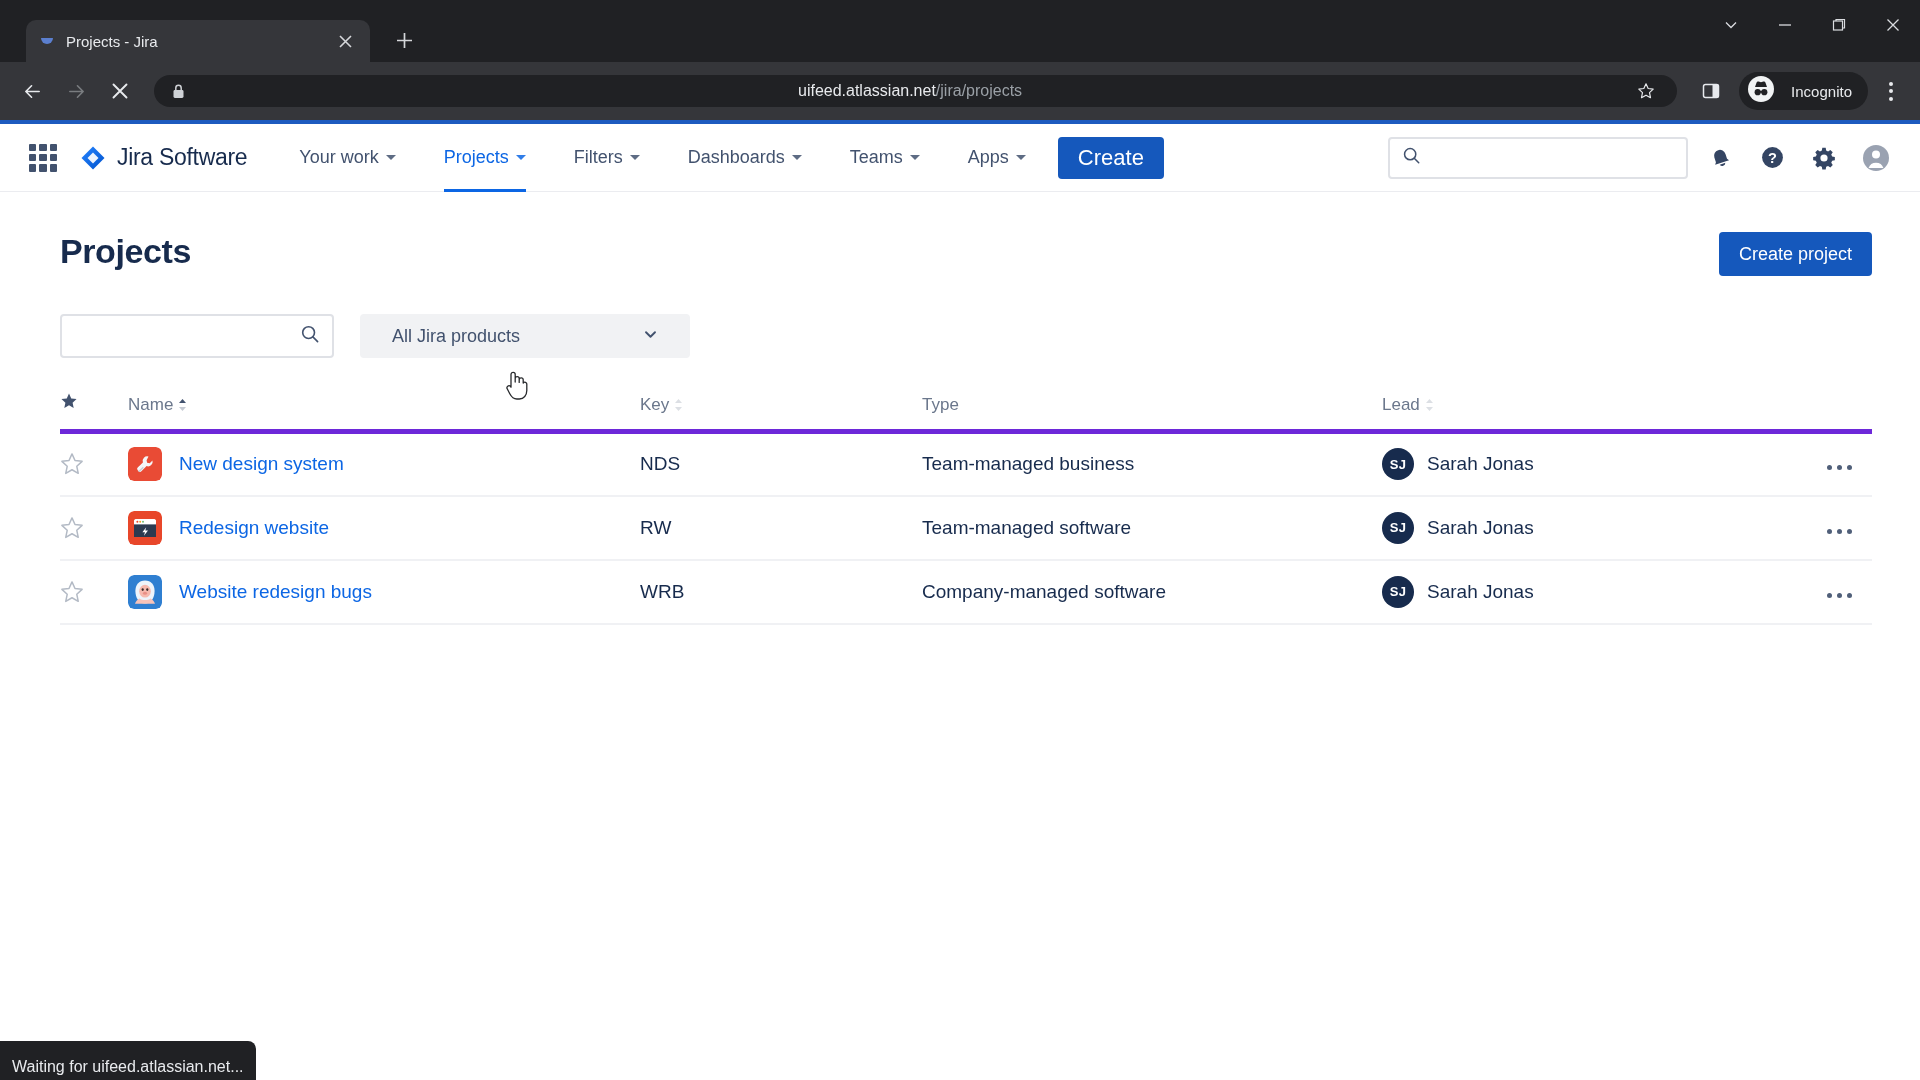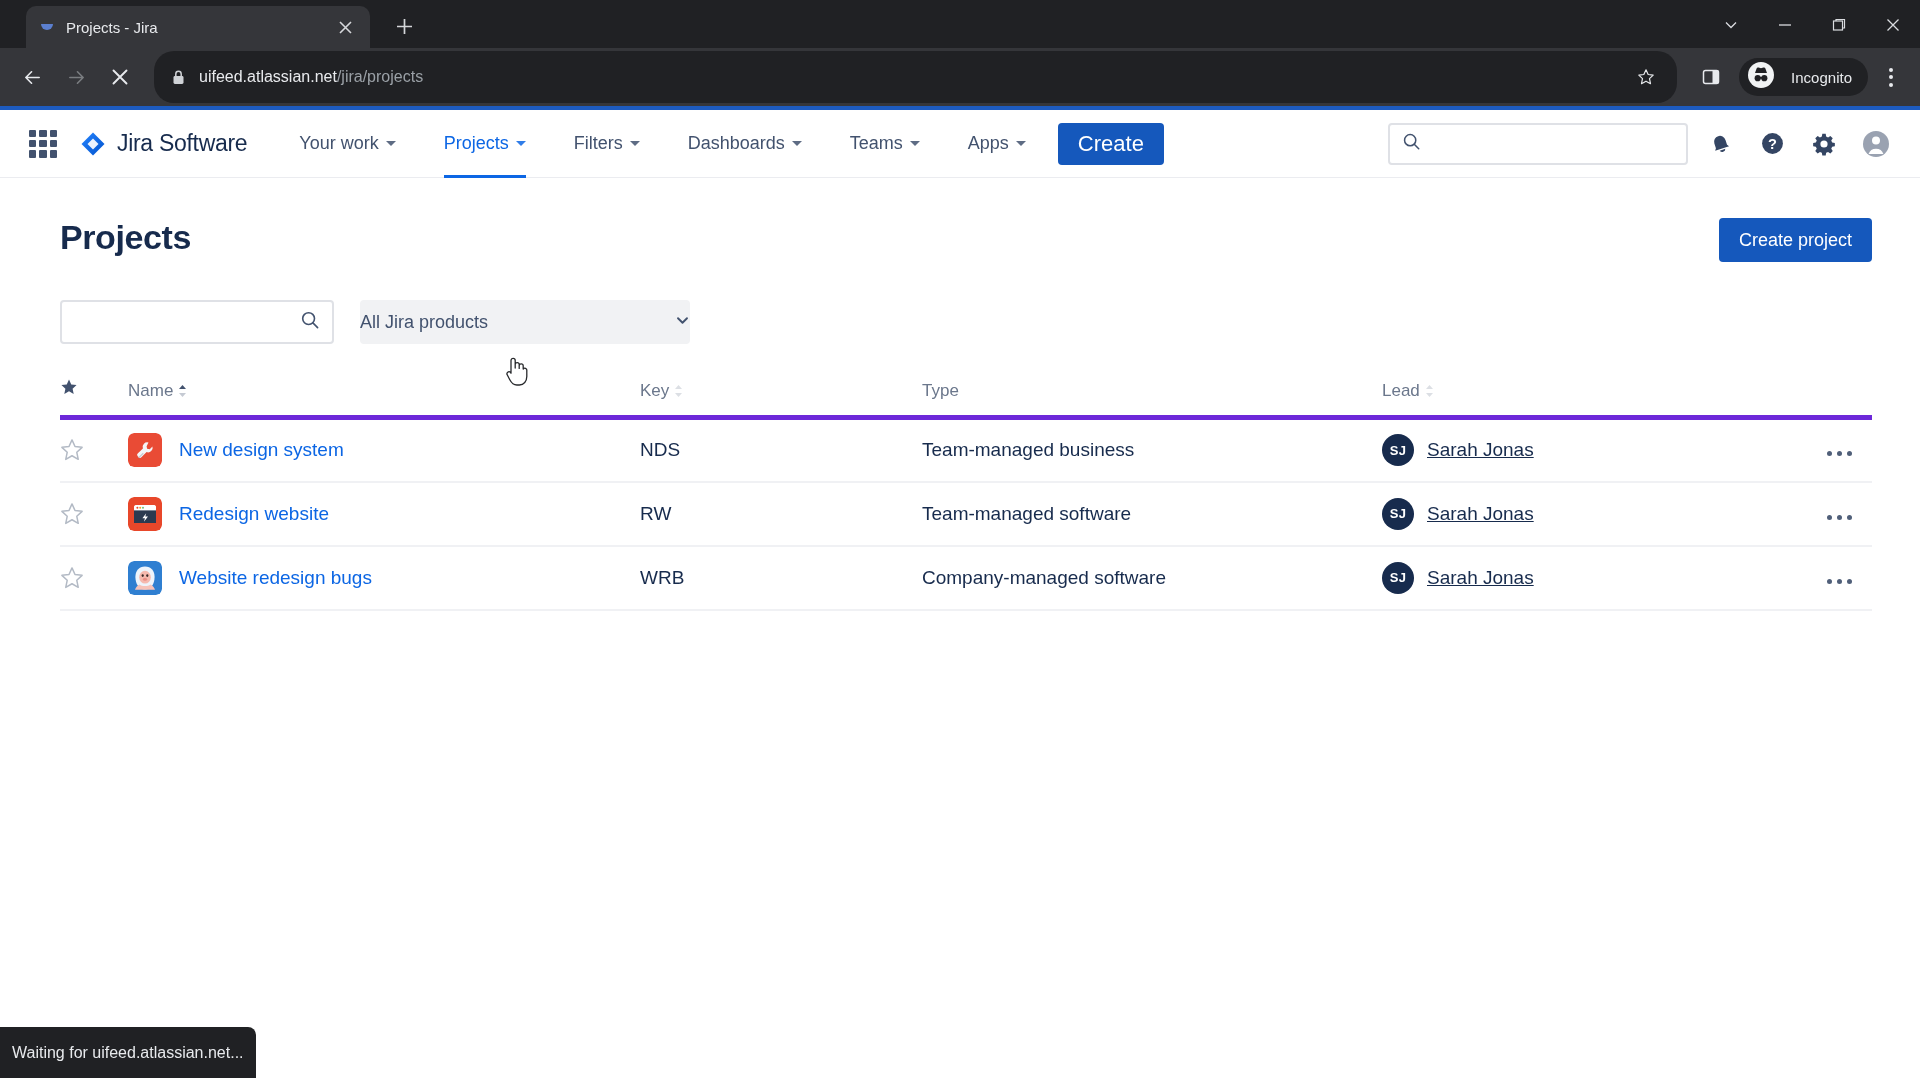--- a/index.html
+++ b/index.html
@@ -8,21 +8,21 @@
     width: 1920px; height: 1080px;
     font-family: "Liberation Sans", sans-serif;
     background: #ffffff;
     overflow: hidden;
   }
 
   
   .browser { width: 1920px; height: 1080px; position: relative; background:#ffffff; }
 
   .tabstrip {
-    height: 48px; background:#202124; display:flex; align-items:flex-end;
+    height: 62px; background:#202124; display:flex; align-items:flex-end;
     position:relative;
   }
   .tab {
     margin-left: 26px; width: 344px; height: 42px; background:#35363a;
     border-radius: 10px 10px 0 0; display:flex; align-items:center;
     padding: 0 12px; position:relative;
   }
   .tab-favicon { width:18px; height:18px; margin-right:10px; flex:none; display:flex; align-items:center; justify-content:center; }
   .tab-title {
     color:#e8eaed; font-size:15px; white-space:nowrap; overflow:hidden;
@@ -34,23 +34,24 @@
   .wincontrols { position:absolute; right:0; top:0; height:50px; display:flex; align-items:center; }
   .winbtn { width:54px; height:50px; display:flex; align-items:center; justify-content:center; color:#dadce0; }
 
   .toolbar {
     height: 58px; background:#35363a; display:flex; align-items:center;
     padding: 0 12px; gap: 4px;
   }
   .navbtn { width:40px; height:40px; border-radius:50%; display:flex; align-items:center; justify-content:center; color:#e8eaed; flex:none; }
   .navbtn.disabled { color:#7a7d80; }
   .omnibox {
-    flex:1; height:52px; background:#202124; border-radius:20px;
+    flex:1; height:32px; background:#202124; border-radius:20px;
     display:flex; align-items:center; padding: 0 14px 0 18px; margin: 0 10px;
     min-width: 0;
+    text-align: center;
   }
   .lock { margin-right:14px; flex:none; display:flex; align-items:center; }
   .url { font-size:16px; color:#e8eaed; white-space:nowrap; overflow:hidden; text-overflow:ellipsis; flex:1; }
   .url .path { color:#9aa0a6; }
   .star-btn { width:34px; height:34px; display:flex; align-items:center; justify-content:center; color:#e8eaed; flex:none; margin-left:8px;}
   .side-btn { width:40px; height:40px; display:flex; align-items:center; justify-content:center; color:#e8eaed; flex:none; }
   .incognito-pill {
     display:flex; align-items:center; gap:16px; background:#202124;
     border-radius:20px; height:38px; padding: 0 16px 0 8px; margin-left:4px; flex:none;
   }
@@ -108,21 +109,21 @@
   }
 
   .filters { display:flex; align-items:center; gap:26px; margin-top:38px; }
   .proj-search {
     width:274px; height:44px; background:#fff; border:2px solid #dfe1e6;
     border-radius:4px; display:flex; align-items:center; padding: 0 12px;
   }
   .proj-search input { border:none; outline:none; flex:1; font-size:17px; font-family:inherit; background:transparent; color:#172b4d; min-width:0; }
   .product-select {
     width:330px; height:44px; background:#f1f2f4; border:none; border-radius:4px;
-    display:flex; align-items:center; padding: 0 0; color:#42526e; font-size:18px;
+    display:flex; align-items:center; padding: 0 32px; color:#42526e; font-size:18px;
   }
   .product-select .chev2 { margin-left:auto; }
 
   
   table { width:100%; border-collapse:collapse; margin-top:34px; table-layout:fixed; }
   thead th {
     text-align:left; font-size:17px; color:#6b778c; font-weight:400;
     padding: 0 0 14px 0; border-bottom:5px solid #6d28d9; vertical-align:bottom;
   }
   .th-inner { display:inline-flex; align-items:center; gap:5px; }
@@ -141,21 +142,21 @@
   .name-cell { display:flex; align-items:center; gap:17px; }
   .proj-avatar { width:34px; height:34px; border-radius:6px; flex:none; overflow:hidden; }
   .proj-link { color:#0c66e4; font-size:19px; text-decoration:none; white-space:nowrap; }
 
   .lead-cell { display:flex; align-items:center; gap:13px; }
   .lead-avatar {
     width:32px; height:32px; border-radius:50%; background:#172b4d; color:#fff;
     font-size:13px; font-weight:700; display:flex; align-items:center; justify-content:center; flex:none;
     letter-spacing:.3px;
   }
-  .lead-name { color:#172b4d; font-size:19px; white-space:nowrap;text-decoration:underline; }
+  .lead-name { color:#172b4d; font-size:19px; white-space:nowrap; }
 
   .more-cell { text-align:right; padding-right:20px; }
   .more-dots { display:inline-flex; gap:5px; align-items:center; }
   .more-dots i { width:5px; height:5px; border-radius:50%; background:#505f79; display:block; }
 
   
   .cursor { position:absolute; left:503px; top:249px; width:26px; height:32px; pointer-events:none; }
 
   
   .statusbar {

